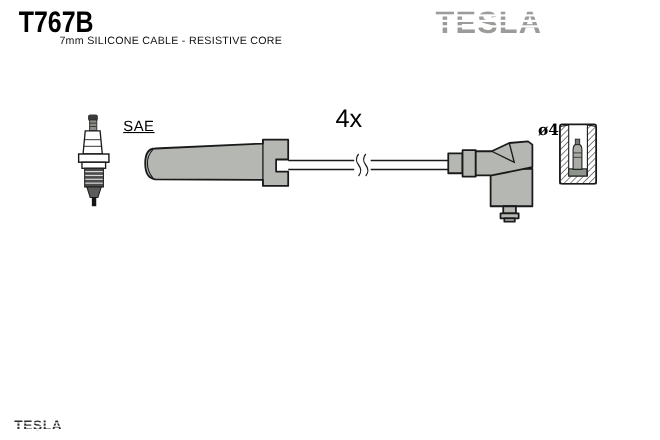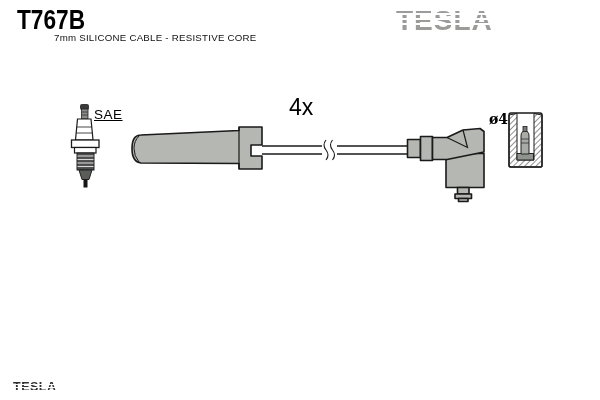--- a/index.html
+++ b/index.html
@@ -27,22 +27,22 @@
   }
   .tesla-logo .s1{top:5.5px}.tesla-logo .s2{top:10.5px}.tesla-logo .s3{top:15.5px}
   
   .mini-logo{
     position:absolute;left:13px;top:381px;height:13px;line-height:13px;
     font-size:12.5px;font-weight:bold;letter-spacing:0.5px;color:#2e2e2e;white-space:nowrap;
   }
   .mini-logo .stripe{position:absolute;left:-1px;right:-1px;height:1.2px;background:#fff;display:block;}
   .mini-logo .m1{top:2.8px}.mini-logo .m2{top:5.8px}.mini-logo .m3{top:8.8px}
   
-  .label-sae{position:absolute;left:94px;top:107px;font-size:13.5px;letter-spacing:0.5px;text-decoration:underline;}
-  .label-qty{position:absolute;left:289px;top:94px;font-size:23px;font-weight:500;}
+  .label-sae{position:absolute;left:112px;top:107px;font-size:13.5px;letter-spacing:0.5px;text-decoration:underline;}
+  .label-qty{position:absolute;left:305px;top:94px;font-size:23px;font-weight:500;}
   .label-dia{
     position:absolute;left:489px;top:111px;font-size:14px;font-weight:bold;
     font-family:"DejaVu Serif",serif;
   }
   
   svg.diagram{position:absolute;left:0;top:0;}
   .pf{fill:var(--part-fill,#b4b7b2);stroke:var(--outline,#1a1a1a);stroke-width:1.6;stroke-linejoin:round;}
   .wf{fill:#fff;stroke:var(--outline,#1a1a1a);}
   .ln{stroke:var(--outline,#1a1a1a);fill:none;}
 </style>

